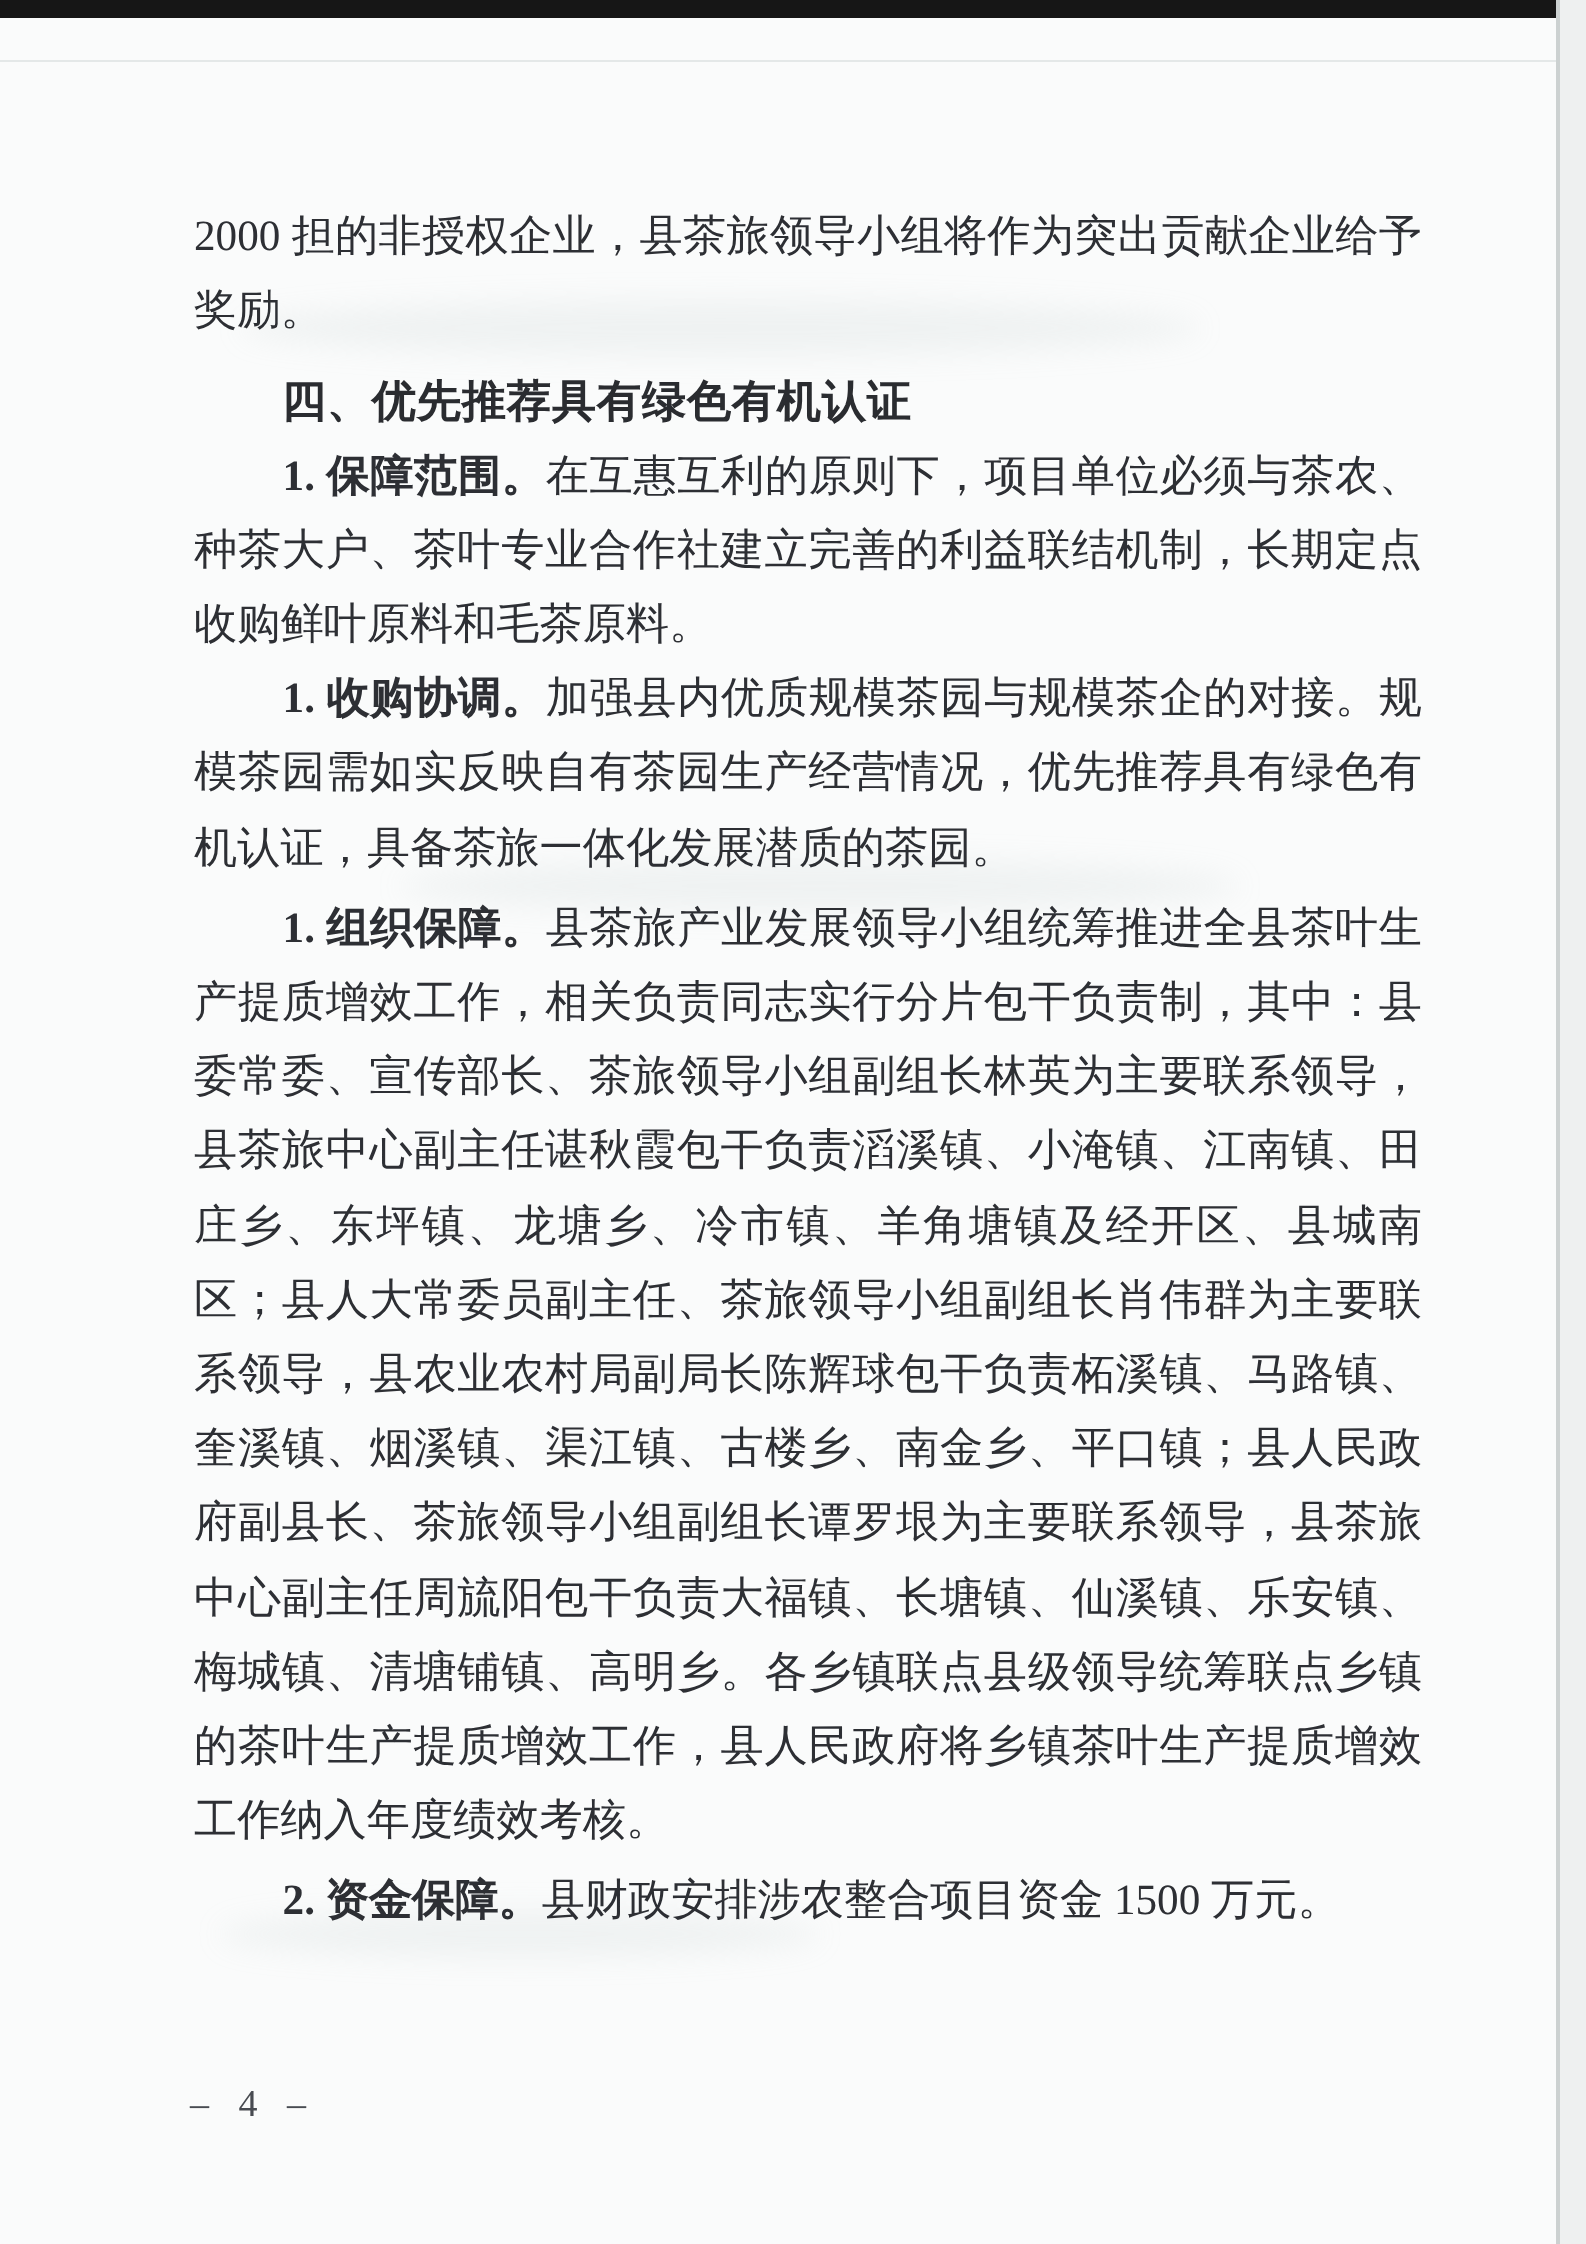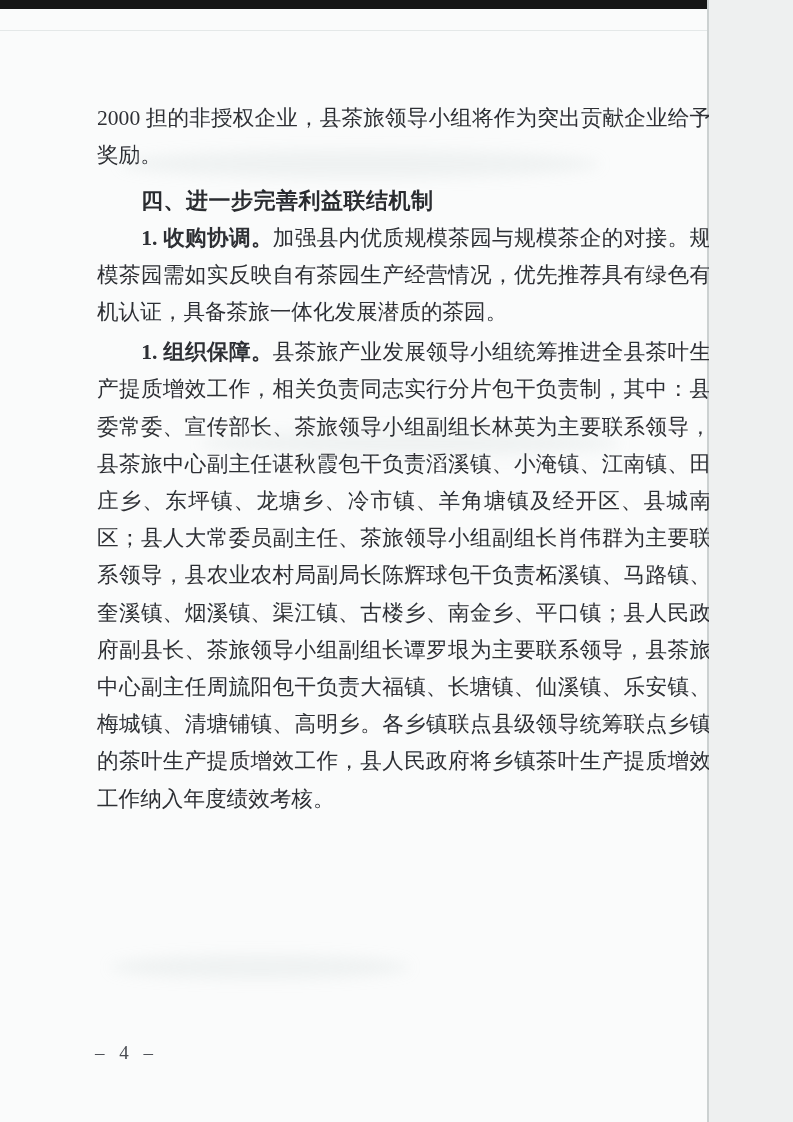--- a/index.html
+++ b/index.html
@@ -3,21 +3,21 @@
 <meta charset="utf-8">
 <style>
   html, body { margin: 0; padding: 0; }
   body {
     width: 793px; height: 1122px;
     background: #eef0f0;
     font-family: "Liberation Serif", "DejaVu Serif", serif;
   }
   .page {
     position: relative;
-    width: 709px; height: 1122px;
+    width: 780px; height: 1122px;
     background: #fafbfb;
     overflow: hidden;
   }
   
   .scan-top-band {
     position: absolute; top: 0; left: 0;
     width: 100%; height: 9px;
     background: #161616;
   }
   .scan-top-line {
@@ -82,26 +82,28 @@
   <div class="scan-top-line"></div>
   <div class="scan-right-edge"></div>
   <div class="bleed b1"></div>
   <div class="bleed b2"></div>
   <div class="bleed b3"></div>
 
   <div class="content">
 
     <p class="para no-indent">2000 担的非授权企业，县茶旅领导小组将作为突出贡献企业给予奖励。</p>
 
-    <h3 class="section-heading">四、进一步完善利益联结机制</h3>
+    <h3 class="section-heading">四、优先推荐具有绿色有机认证</h3>
 
+    <p class="para"><span class="lead">1. 保障范围。</span><span>在互惠互利的原则下，项目单位必须与茶农、种茶大户、茶叶专业合作社建立完善的利益联结机制，长期定点收购鲜叶原料和毛茶原料。</span></p>
 
     <p class="para"><span class="lead">1. 收购协调。</span><span>加强县内优质规模茶园与规模茶企的对接。规模茶园需如实反映自有茶园生产经营情况，优先推荐具有绿色有机认证，具备茶旅一体化发展潜质的茶园。</span></p>
 
 
     <p class="para mt"><span class="lead">1. 组织保障。</span><span>县茶旅产业发展领导小组统筹推进全县茶叶生产提质增效工作，相关负责同志实行分片包干负责制，其中：县委常委、宣传部长、茶旅领导小组副组长林英为主要联系领导，县茶旅中心副主任谌秋霞包干负责滔溪镇、小淹镇、江南镇、田庄乡、东坪镇、龙塘乡、冷市镇、羊角塘镇及经开区、县城南区；县人大常委员副主任、茶旅领导小组副组长肖伟群为主要联系领导，县农业农村局副局长陈辉球包干负责柘溪镇、马路镇、奎溪镇、烟溪镇、渠江镇、古楼乡、南金乡、平口镇；县人民政府副县长、茶旅领导小组副组长谭罗垠为主要联系领导，县茶旅中心副主任周旈阳包干负责大福镇、长塘镇、仙溪镇、乐安镇、梅城镇、清塘铺镇、高明乡。各乡镇联点县级领导统筹联点乡镇的茶叶生产提质增效工作，县人民政府将乡镇茶叶生产提质增效工作纳入年度绩效考核。</span></p>
 
+    <p class="para mt"><span class="lead">2. 资金保障。</span><span>县财政安排涉农整合项目资金 1500 万元。</span></p>
 
   </div>
 
   <div class="footer">– 4 –</div>
 
 </div>
 
 </body></html>

